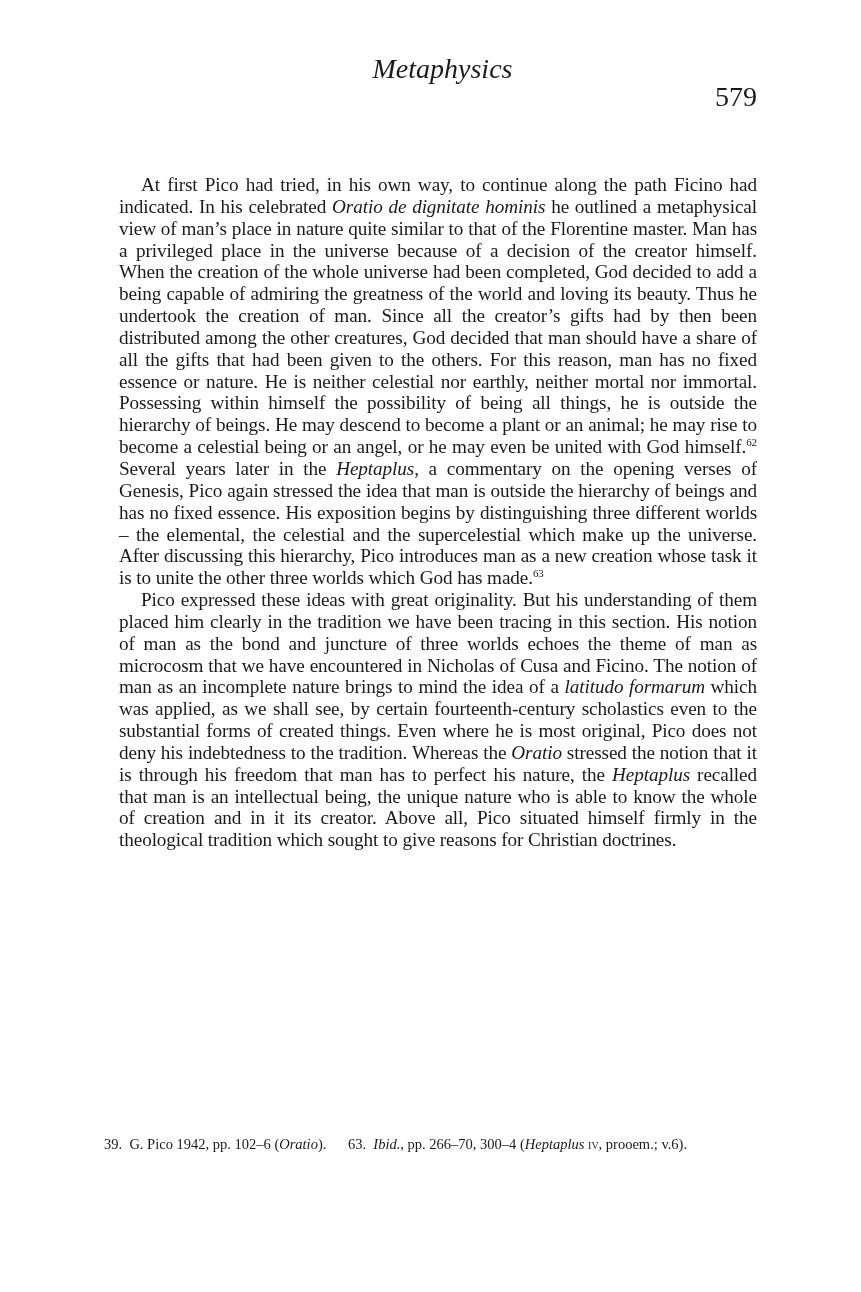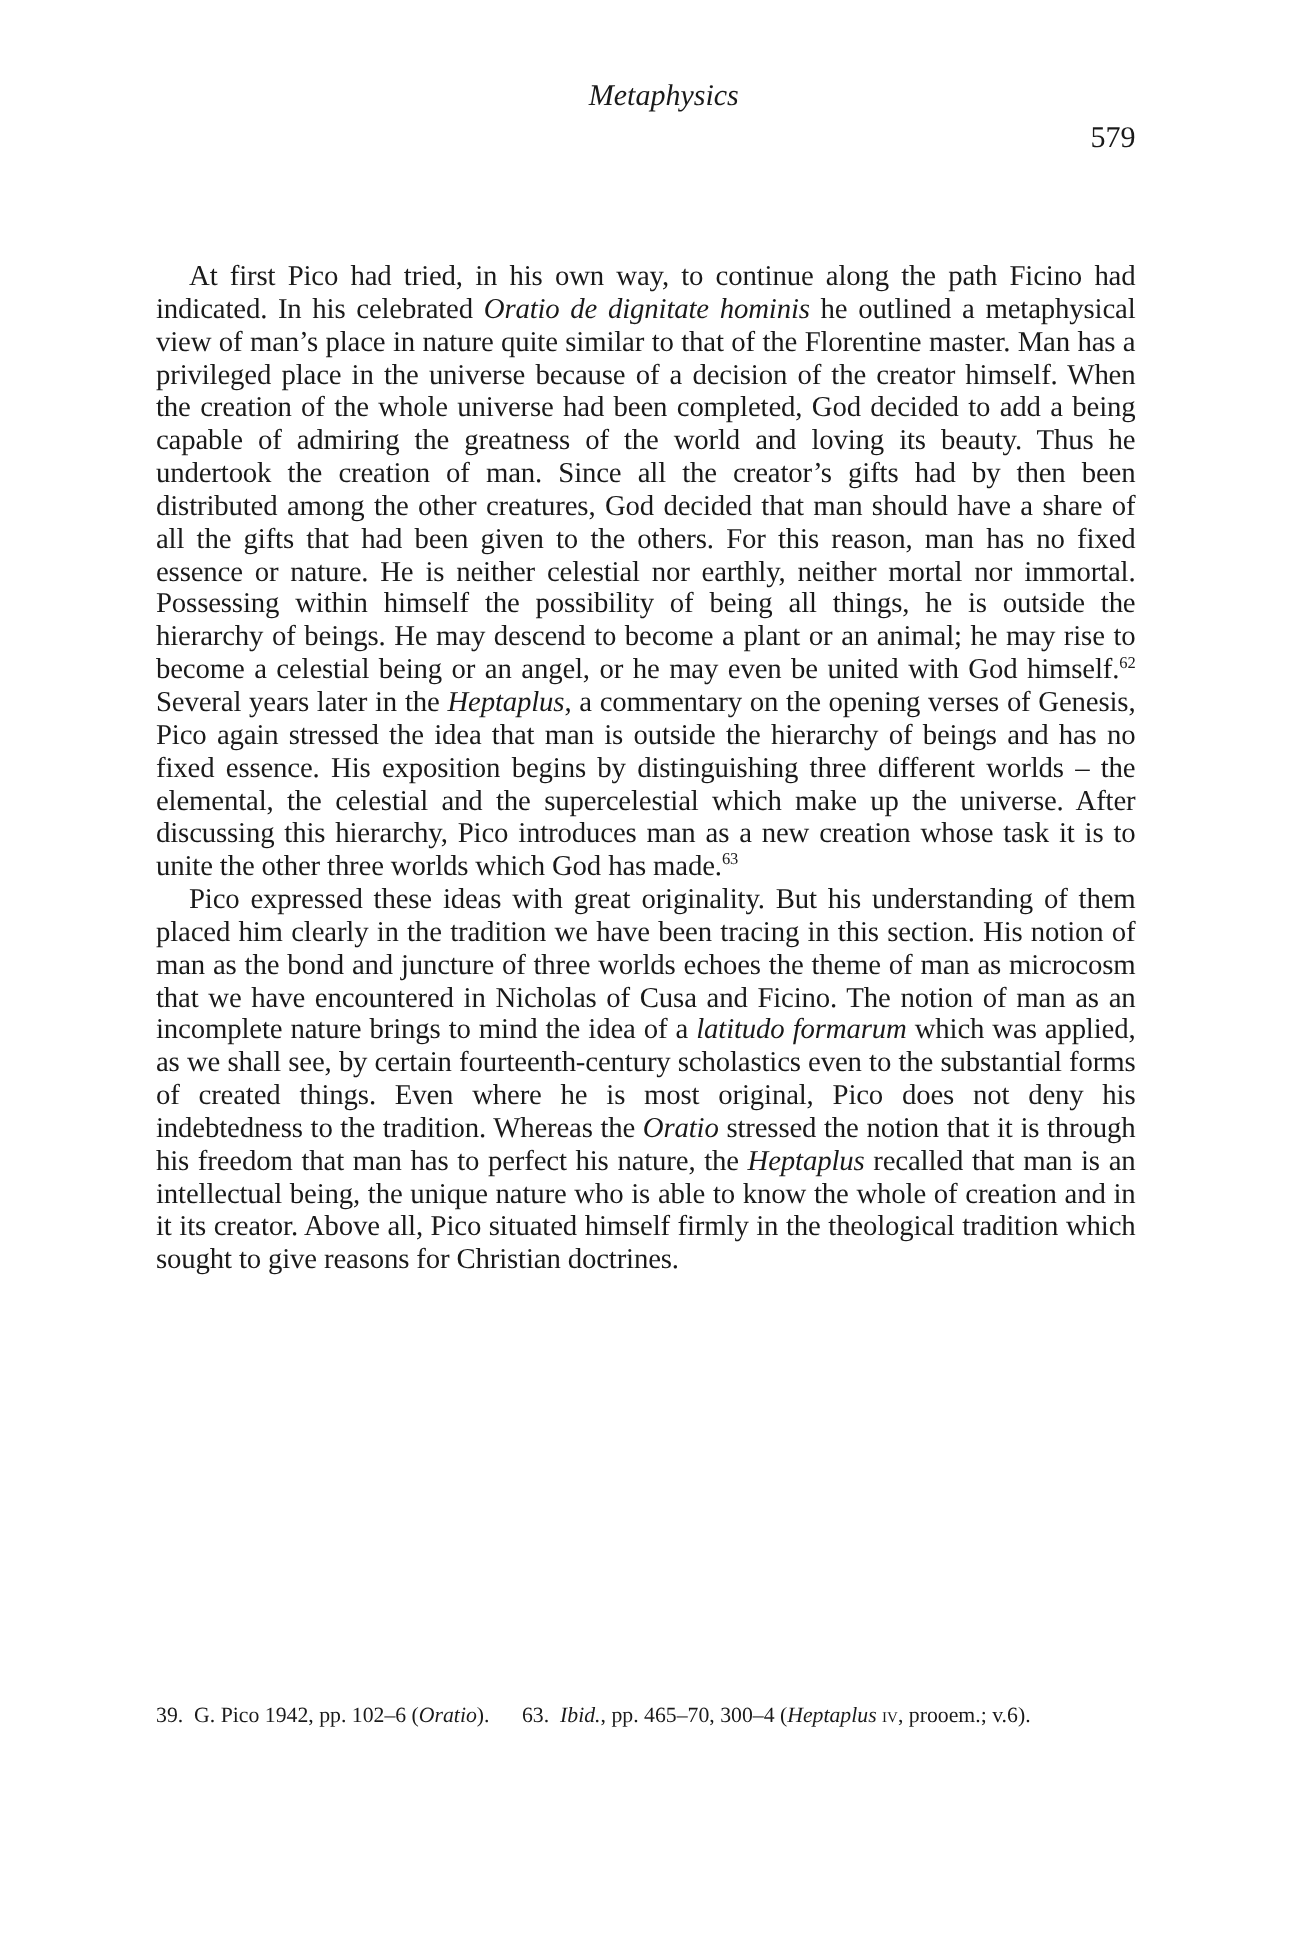--- a/index.html
+++ b/index.html
@@ -14,21 +14,21 @@
     overflow: hidden;
     font-family: "Liberation Serif", "DejaVu Serif", serif;
     color: #1a1a1a;
   }
   .running-head {
     position: absolute;
     top: 53px;
     left: 104px;
     width: 653px;
     height: 26px;
-    font-size: 20px;
+    font-size: 28px;
   }
   .running-title {
     position: absolute;
     left: 0;
     right: 0;
     text-align: center;
     font-style: italic;
     top: 0;
     padding-left: 24px;
   }
@@ -46,20 +46,21 @@
     font-size: 19.2px;
     line-height: 21.85px;
     text-align: justify;
     letter-spacing: -0.1px;
   }
   .body-text p {
     margin: 0;
   }
   .body-text p.indent {
     text-indent: 22px;
+    margin-left: 15px;
   }
   .body-text p.first {
     text-indent: 0;
   }
   sup {
     font-size: 11px;
     vertical-align: 7px;
     line-height: 0;
   }
   .footnotes {
@@ -94,15 +95,15 @@
   <p class="indent"><span>Pico expressed these ideas with great originality. But his understanding of them placed him clearly in the tradition we have been tracing in this section. His notion of man as the bond and juncture of three worlds echoes the theme of man as microcosm that we have encountered in Nicholas of Cusa and Ficino. The notion of man as an incomplete nature brings to mind the idea of a </span><em>latitudo formarum</em><span> which was applied, as we shall see, by certain fourteenth-century scholastics even to the substantial forms of created things. Even where he is most original, Pico does not deny his indebtedness to the tradition. Whereas the </span><em>Oratio</em><span> stressed the notion that it is through his freedom that man has to perfect his nature, the </span><em>Heptaplus</em><span> recalled that man is an intellectual being, the unique nature who is able to know the whole of creation and in it its creator. Above all, Pico situated himself firmly in the theological tradition which sought to give reasons for Christian doctrines.</span></p>
 </div>
 
 <div class="footnotes">
   <span class="fn">
     <span>39.</span>
     <span class="fn-body">&nbsp;<span>G. Pico 1942, pp. 102–6 (</span><em>Oratio</em><span>).</span></span>
   </span>
   <span class="fn">
     <span>63.</span>
-    <span class="fn-body">&nbsp;<em>Ibid.</em><span>, pp. 465–70, 300–4 (</span><em>Heptaplus</em><span> </span><span class="smallcaps">iv</span><span>, prooem.; v.6).</span></span>
+    <span class="fn-body">&nbsp;<em>Ibid.</em><span>, pp. 266–70, 300–4 (</span><em>Heptaplus</em><span> </span><span class="smallcaps">iv</span><span>, prooem.; v.6).</span></span>
   </span>
 </div>
 
 </body></html>

